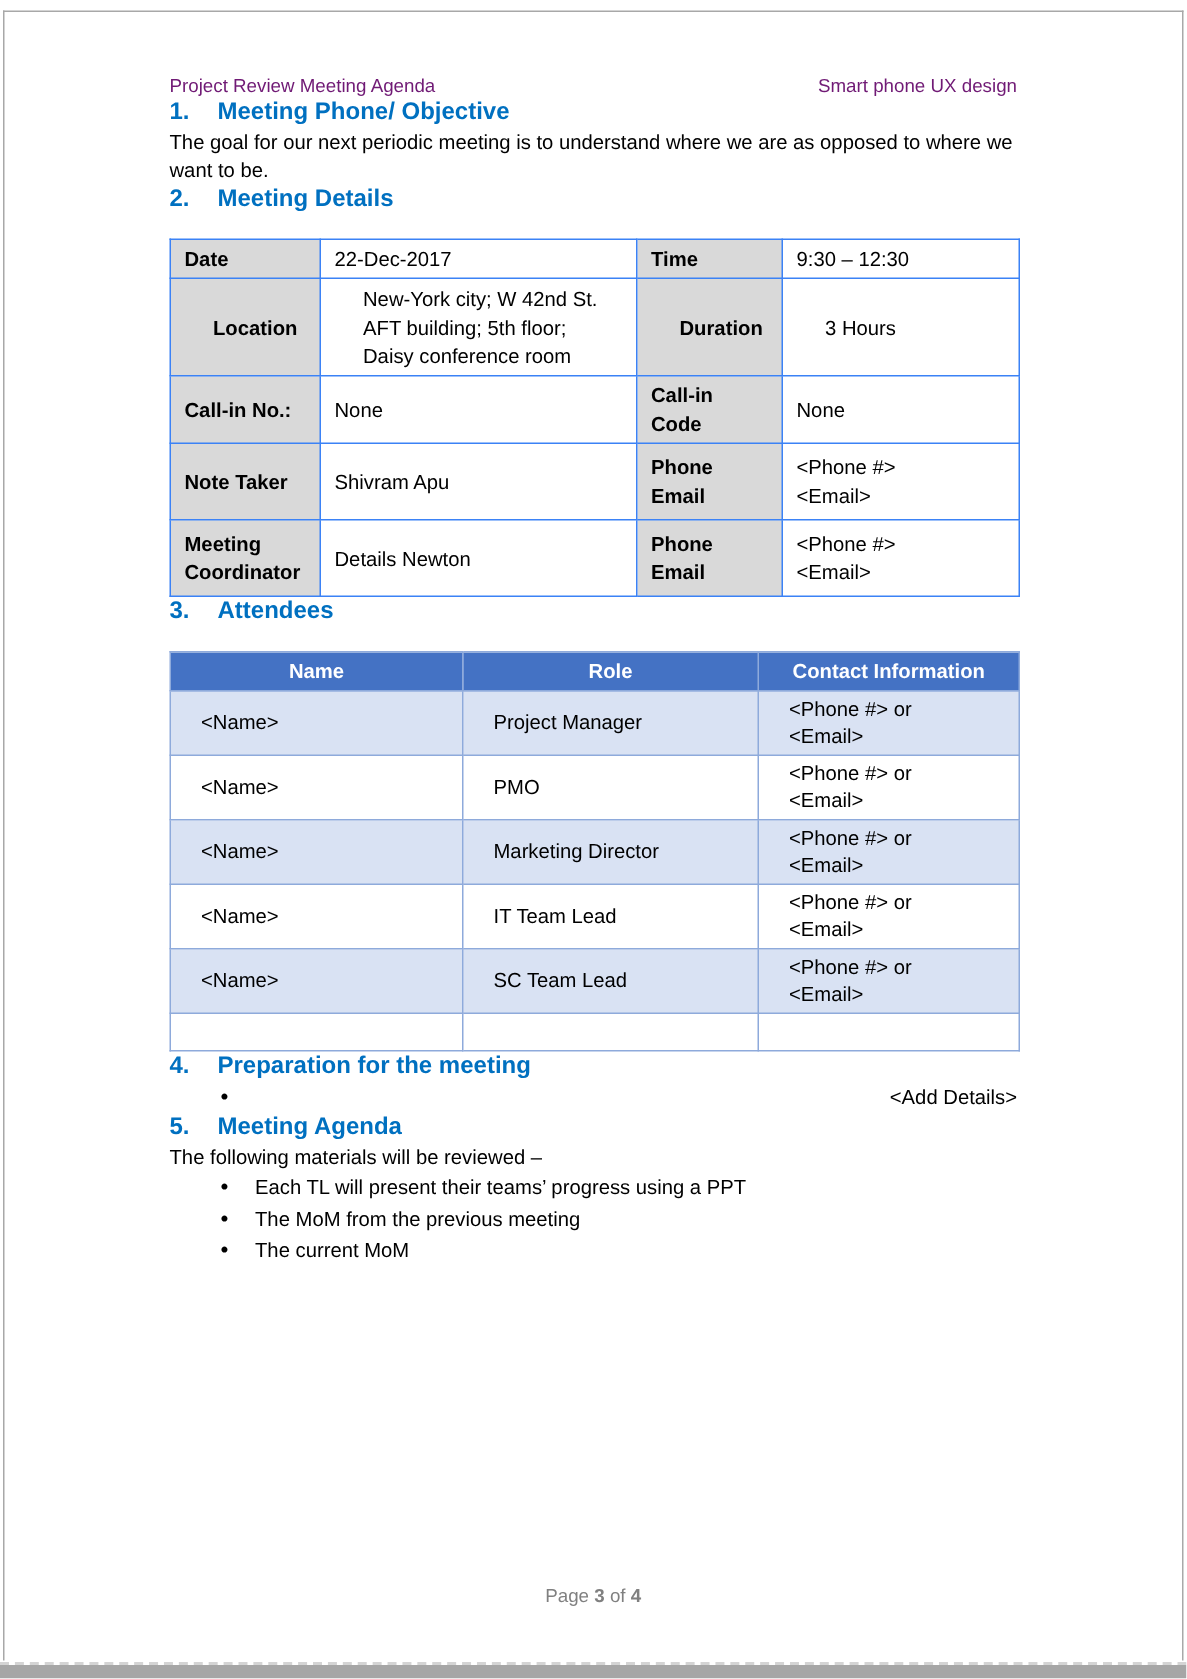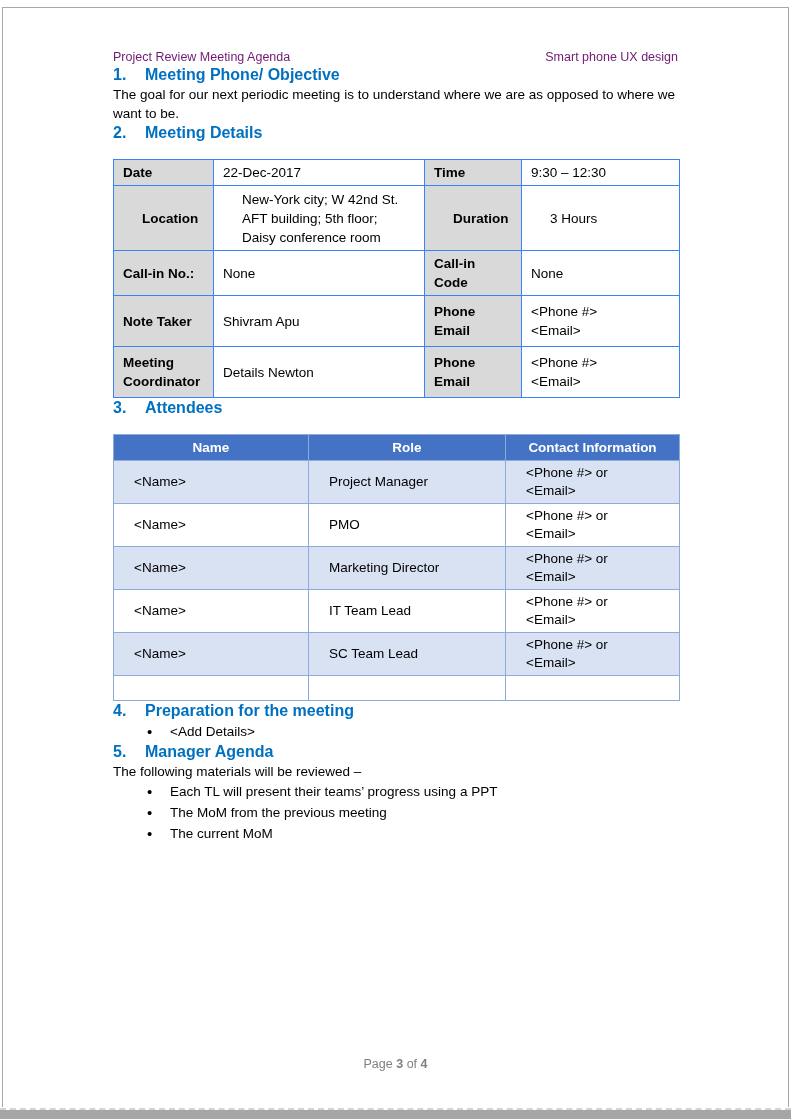--- a/index.html
+++ b/index.html
@@ -109,21 +109,21 @@
   table.attendees col.a1 { width: 195px; }
   table.attendees col.a2 { width: 197px; }
   table.attendees col.a3 { width: 174px; }
 
   ul.bullets {
     list-style: none;
     margin: 0;
     padding: 0;
     font-size: 13.5px;
   }
-  .ul-prep { margin-top: 16px; }
+  .ul-prep { margin-top: 16px; text-align: right; }
   .ul-agenda { margin-top: 10px; }
   ul.bullets li {
     position: relative;
     padding-left: 57px;
     line-height: 21px;
   }
   ul.bullets li::before {
     content: "\2022";
     position: absolute;
     left: 34px;
@@ -269,21 +269,21 @@
   <h2 class="sec h-prep">
     <span class="num">4.</span>
     <span>Preparation for the meeting</span>
   </h2>
   <ul class="bullets ul-prep">
       <li>&lt;Add Details&gt;</li>
     </ul>
 
   <h2 class="sec h-agenda">
     <span class="num">5.</span>
-    <span>Manager Agenda</span>
+    <span>Meeting Agenda</span>
   </h2>
   <p class="body-text p-agenda-intro">The following materials will be reviewed –</p>
   <ul class="bullets ul-agenda">
       <li>Each TL will present their teams’ progress using a PPT</li>
       <li>The MoM from the previous meeting</li>
       <li>The current MoM</li>
     </ul>
 
   <div class="doc-footer">
     <span>Page</span>

